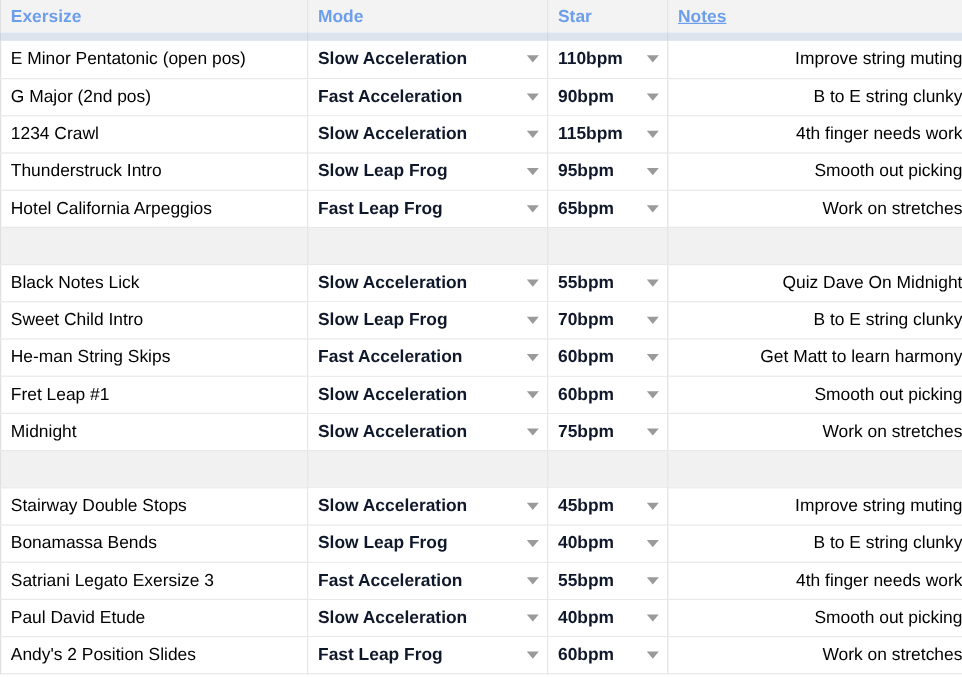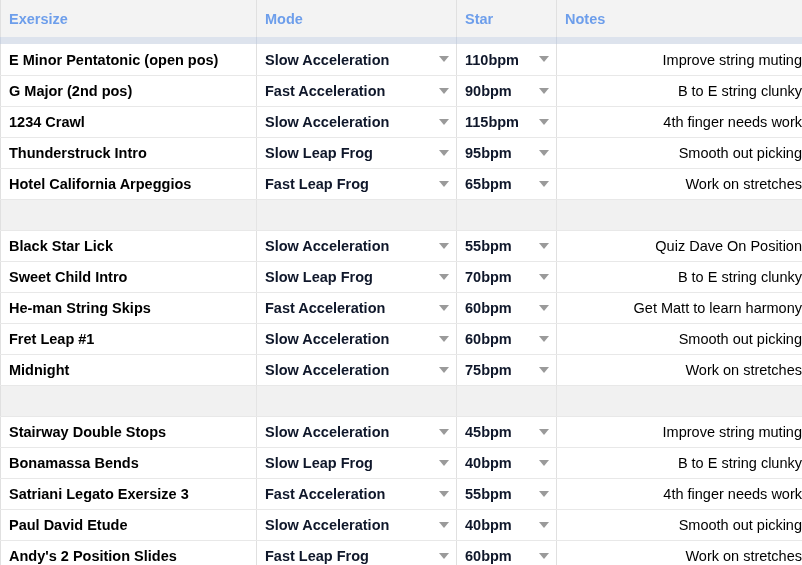--- a/index.html
+++ b/index.html
@@ -23,37 +23,37 @@
     table-layout: fixed;
     border-spacing: 0;
   }
 
   col.c-ex    { width: 256px; }
   col.c-mode  { width: 200px; }
   col.c-tempo { width: 100px; }
   col.c-notes { width: 246px; }
 
   
-  tr.header-row { height: 37px; }
+  tr.header-row { height: 27px; }
   tr.header-row th {
     background: #f3f3f3;
     color: #6d9eeb;
     font-weight: bold;
     font-size: 14.5px;
     text-align: left;
     padding: 0 0 0 8px;
     margin: 0;
     border-right: 1px solid #e0e0e0;
     border-bottom: none;
     vertical-align: middle;
     white-space: nowrap;
     overflow: hidden;
   }
   tr.header-row th:first-child { border-left: 1px solid #e0e0e0; }
-  tr.header-row th:last-child  { border-right: 1px solid #d9d9d9; }
+  tr.header-row th:last-child  { border-right: 1px solid #d9d9d9; text-decoration: underline; }
 
   
   tr.freeze-row { height: 7px; }
   tr.freeze-row td {
     background: #dde3ed;
     padding: 0;
     border: none;
     border-right: 1px solid #cbd3e1;
   }
   tr.freeze-row td:first-child { border-left: 1px solid #cbd3e1; }
@@ -65,21 +65,21 @@
     background: #ffffff;
     border-bottom: 1px solid #e8e8e8;
     border-right: 1px solid #e0e0e0;
     padding: 0 0 0 8px;
     font-size: 14.5px;
     color: #000000;
     vertical-align: middle;
     white-space: nowrap;
     overflow: hidden;
   }
-  tr.data-row td:first-child { border-left: 1px solid #e0e0e0; font-weight: bold; }
+  tr.data-row td:first-child { border-left: 1px solid #e0e0e0; }
   tr.data-row td:last-child  { border-right: 1px solid #d9d9d9; text-align: right; }
 
   
   tr.spacer-row { height: 31px; }
   tr.spacer-row td {
     background: #f1f1f1;
     border-bottom: 1px solid #e8e8e8;
     border-top: 1px solid #e8e8e8;
     border-right: 1px solid #e4e4e4;
     padding: 0;
@@ -166,24 +166,24 @@
           <td class="dd-cell"><span class="dd-text">65bpm</span><span class="dd-arrow"></span></td>
           <td><span class="cell-text">Work on stretches</span></td>
         </tr>
         <tr class="spacer-row">
           <td></td>
           <td></td>
           <td></td>
           <td></td>
         </tr>
         <tr class="data-row">
-          <td><span class="cell-text">Black Star Lick</span></td>
+          <td><span class="cell-text">Black Notes Lick</span></td>
           <td class="dd-cell"><span class="dd-text">Slow Acceleration</span><span class="dd-arrow"></span></td>
           <td class="dd-cell"><span class="dd-text">55bpm</span><span class="dd-arrow"></span></td>
-          <td><span class="cell-text">Quiz Dave On Position</span></td>
+          <td><span class="cell-text">Quiz Dave On Midnight</span></td>
         </tr>
         <tr class="data-row">
           <td><span class="cell-text">Sweet Child Intro</span></td>
           <td class="dd-cell"><span class="dd-text">Slow Leap Frog</span><span class="dd-arrow"></span></td>
           <td class="dd-cell"><span class="dd-text">70bpm</span><span class="dd-arrow"></span></td>
           <td><span class="cell-text">B to E string clunky</span></td>
         </tr>
         <tr class="data-row">
           <td><span class="cell-text">He-man String Skips</span></td>
           <td class="dd-cell"><span class="dd-text">Fast Acceleration</span><span class="dd-arrow"></span></td>

